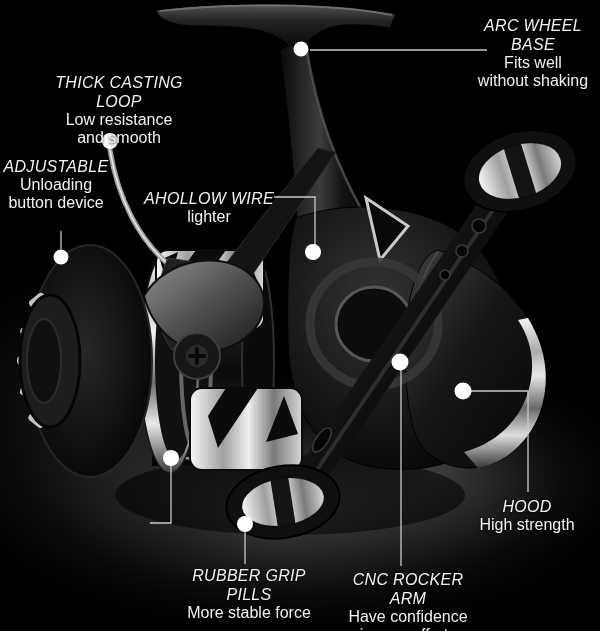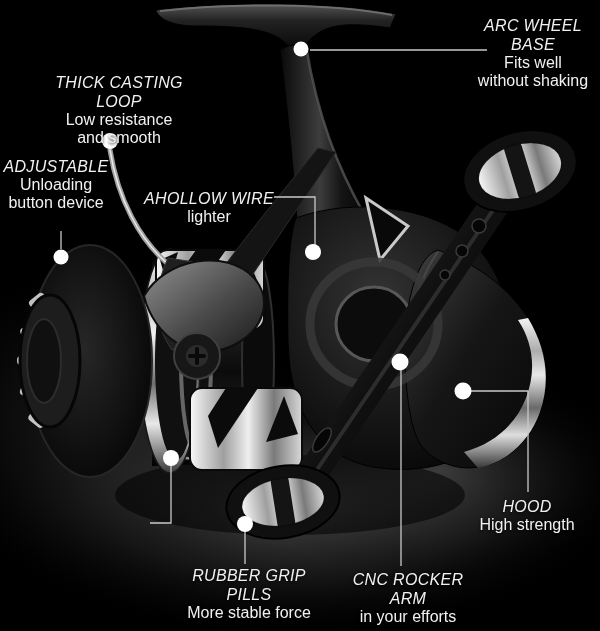--- a/index.html
+++ b/index.html
@@ -247,20 +247,21 @@
   </div>
 
 
   <div class="callout co-rubber">
     <div class="t">RUBBER GRIP PILLS</div>
     <div class="s">More stable force</div>
   </div>
 
   <div class="callout co-cnc">
     <div class="t">CNC ROCKER ARM</div>
+    <div class="s">Have confidence</div>
     <div class="s">in your efforts</div>
   </div>
 
   <div class="callout co-hood">
     <div class="t">HOOD</div>
     <div class="s">High strength</div>
   </div>
 
 </div>
 

